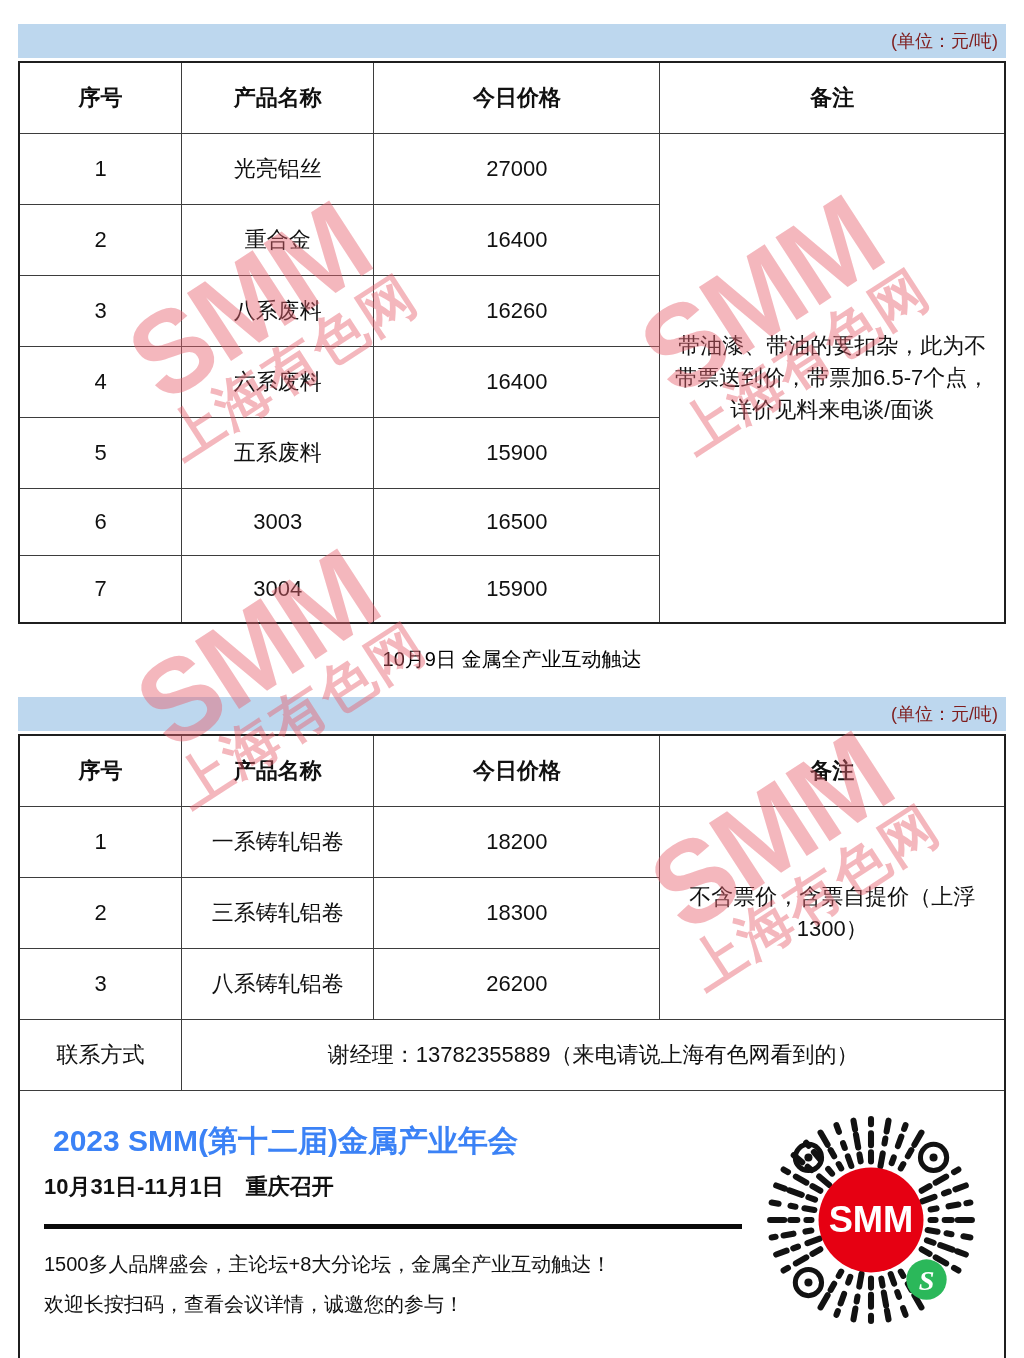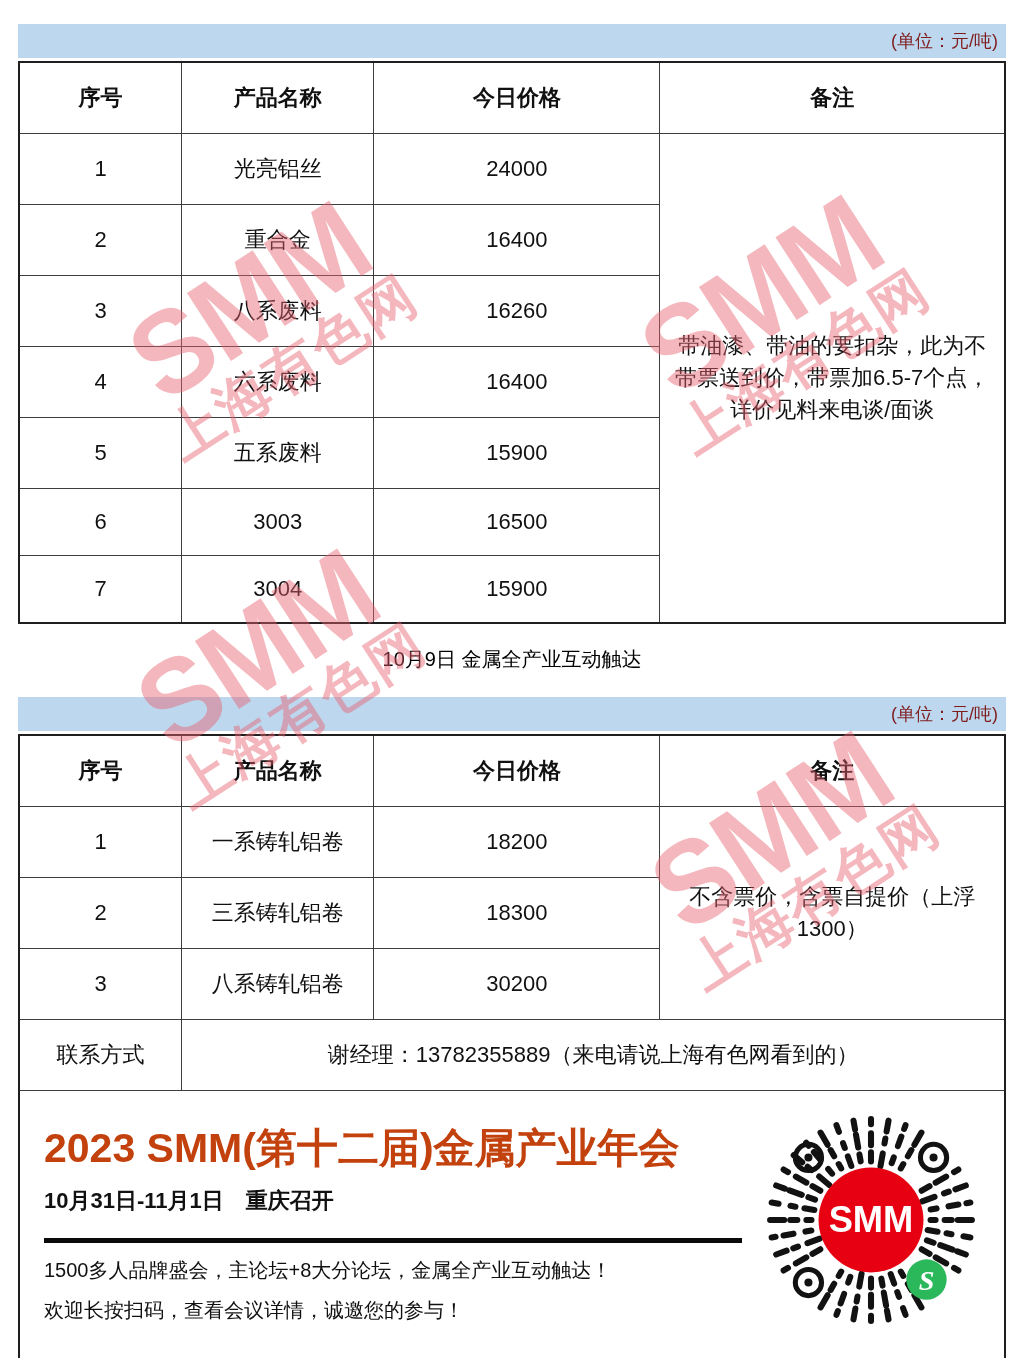--- a/index.html
+++ b/index.html
@@ -45,24 +45,24 @@
   #table1 th { height: 52px; }
   #table1 td { height: 64px; }
   #table2 th { height: 56px; }
   #table2 td.data-cell { height: 68px; }
   td.remark-cell { font-size: 21px; line-height: 1.45; padding: 6px 14px; }
   tr.contact-row td { height: 70px; }
   td.contact-value { text-align: left; padding-left: 16px; font-size: 21px; }
 
   td.promo-cell { height: 278px; padding: 0; position: relative; }
   .promo-inner { position: absolute; inset: 0; padding: 30px 250px 0 24px; text-align: left; }
-  .promo-title { font-size: 41px; font-weight: bold; letter-spacing: 0px; color: #c2410c; }
+  .promo-title { font-size: 30px; font-weight: bold; letter-spacing: 0px; color: #3b82f6; margin-left: 9px; }
   .promo-date { margin-top: 10px; font-size: 22px; font-weight: bold; }
   .promo-divider { margin-top: 22px; width: 698px; height: 5px; background: #0a0a0a; }
-  .promo-line { margin-top: 14px; font-size: 20px; line-height: 1.3; }
+  .promo-line { margin-top: 22px; font-size: 20px; line-height: 1.3; }
   .promo-line + .promo-line { margin-top: 14px; }
 
   .qr-wrap { position: absolute; top: 18px; right: 22px; width: 222px; height: 222px; }
   .qr-wrap svg { width: 100%; height: 100%; }
 
   
   .wm-layer { position: absolute; inset: 0; pointer-events: none; z-index: 5; }
   .wm {
     position: absolute; width: 330px; text-align: center;
     transform: rotate(-33deg); color: #e7626f; opacity: 0.45;
@@ -100,21 +100,21 @@
     <tbody>
         <tr>
       <th>序号</th>
       <th>产品名称</th>
       <th>今日价格</th>
       <th>备注</th>
     </tr>
     <tr>
       <td>1</td>
       <td>光亮铝丝</td>
-      <td>24000</td>
+      <td>27000</td>
       <td class="remark-cell" rowspan="7">带油漆、带油的要扣杂，此为不带票送到价，带票加6.5-7个点，详价见料来电谈/面谈</td>
     </tr>
     <tr>
       <td>2</td>
       <td>重合金</td>
       <td>16400</td>
     </tr>
     <tr>
       <td>3</td>
       <td>八系废料</td>
@@ -171,21 +171,21 @@
       <td class="remark-cell" rowspan="3">不含票价，含票自提价（上浮1300）</td>
     </tr>
     <tr>
       <td class="data-cell">2</td>
       <td class="data-cell">三系铸轧铝卷</td>
       <td class="data-cell">18300</td>
     </tr>
     <tr>
       <td class="data-cell">3</td>
       <td class="data-cell">八系铸轧铝卷</td>
-      <td class="data-cell">30200</td>
+      <td class="data-cell">26200</td>
     </tr>
     <tr class="contact-row">
       <td>联系方式</td>
       <td class="contact-value" colspan="3">谢经理：13782355889（来电请说上海有色网看到的）</td>
     </tr>
     <tr>
       <td class="promo-cell" colspan="4">
         <div class="promo-inner">
           <div class="promo-title">2023 SMM(第十二届)金属产业年会</div>
           <div class="promo-date">10月31日-11月1日　重庆召开</div>

